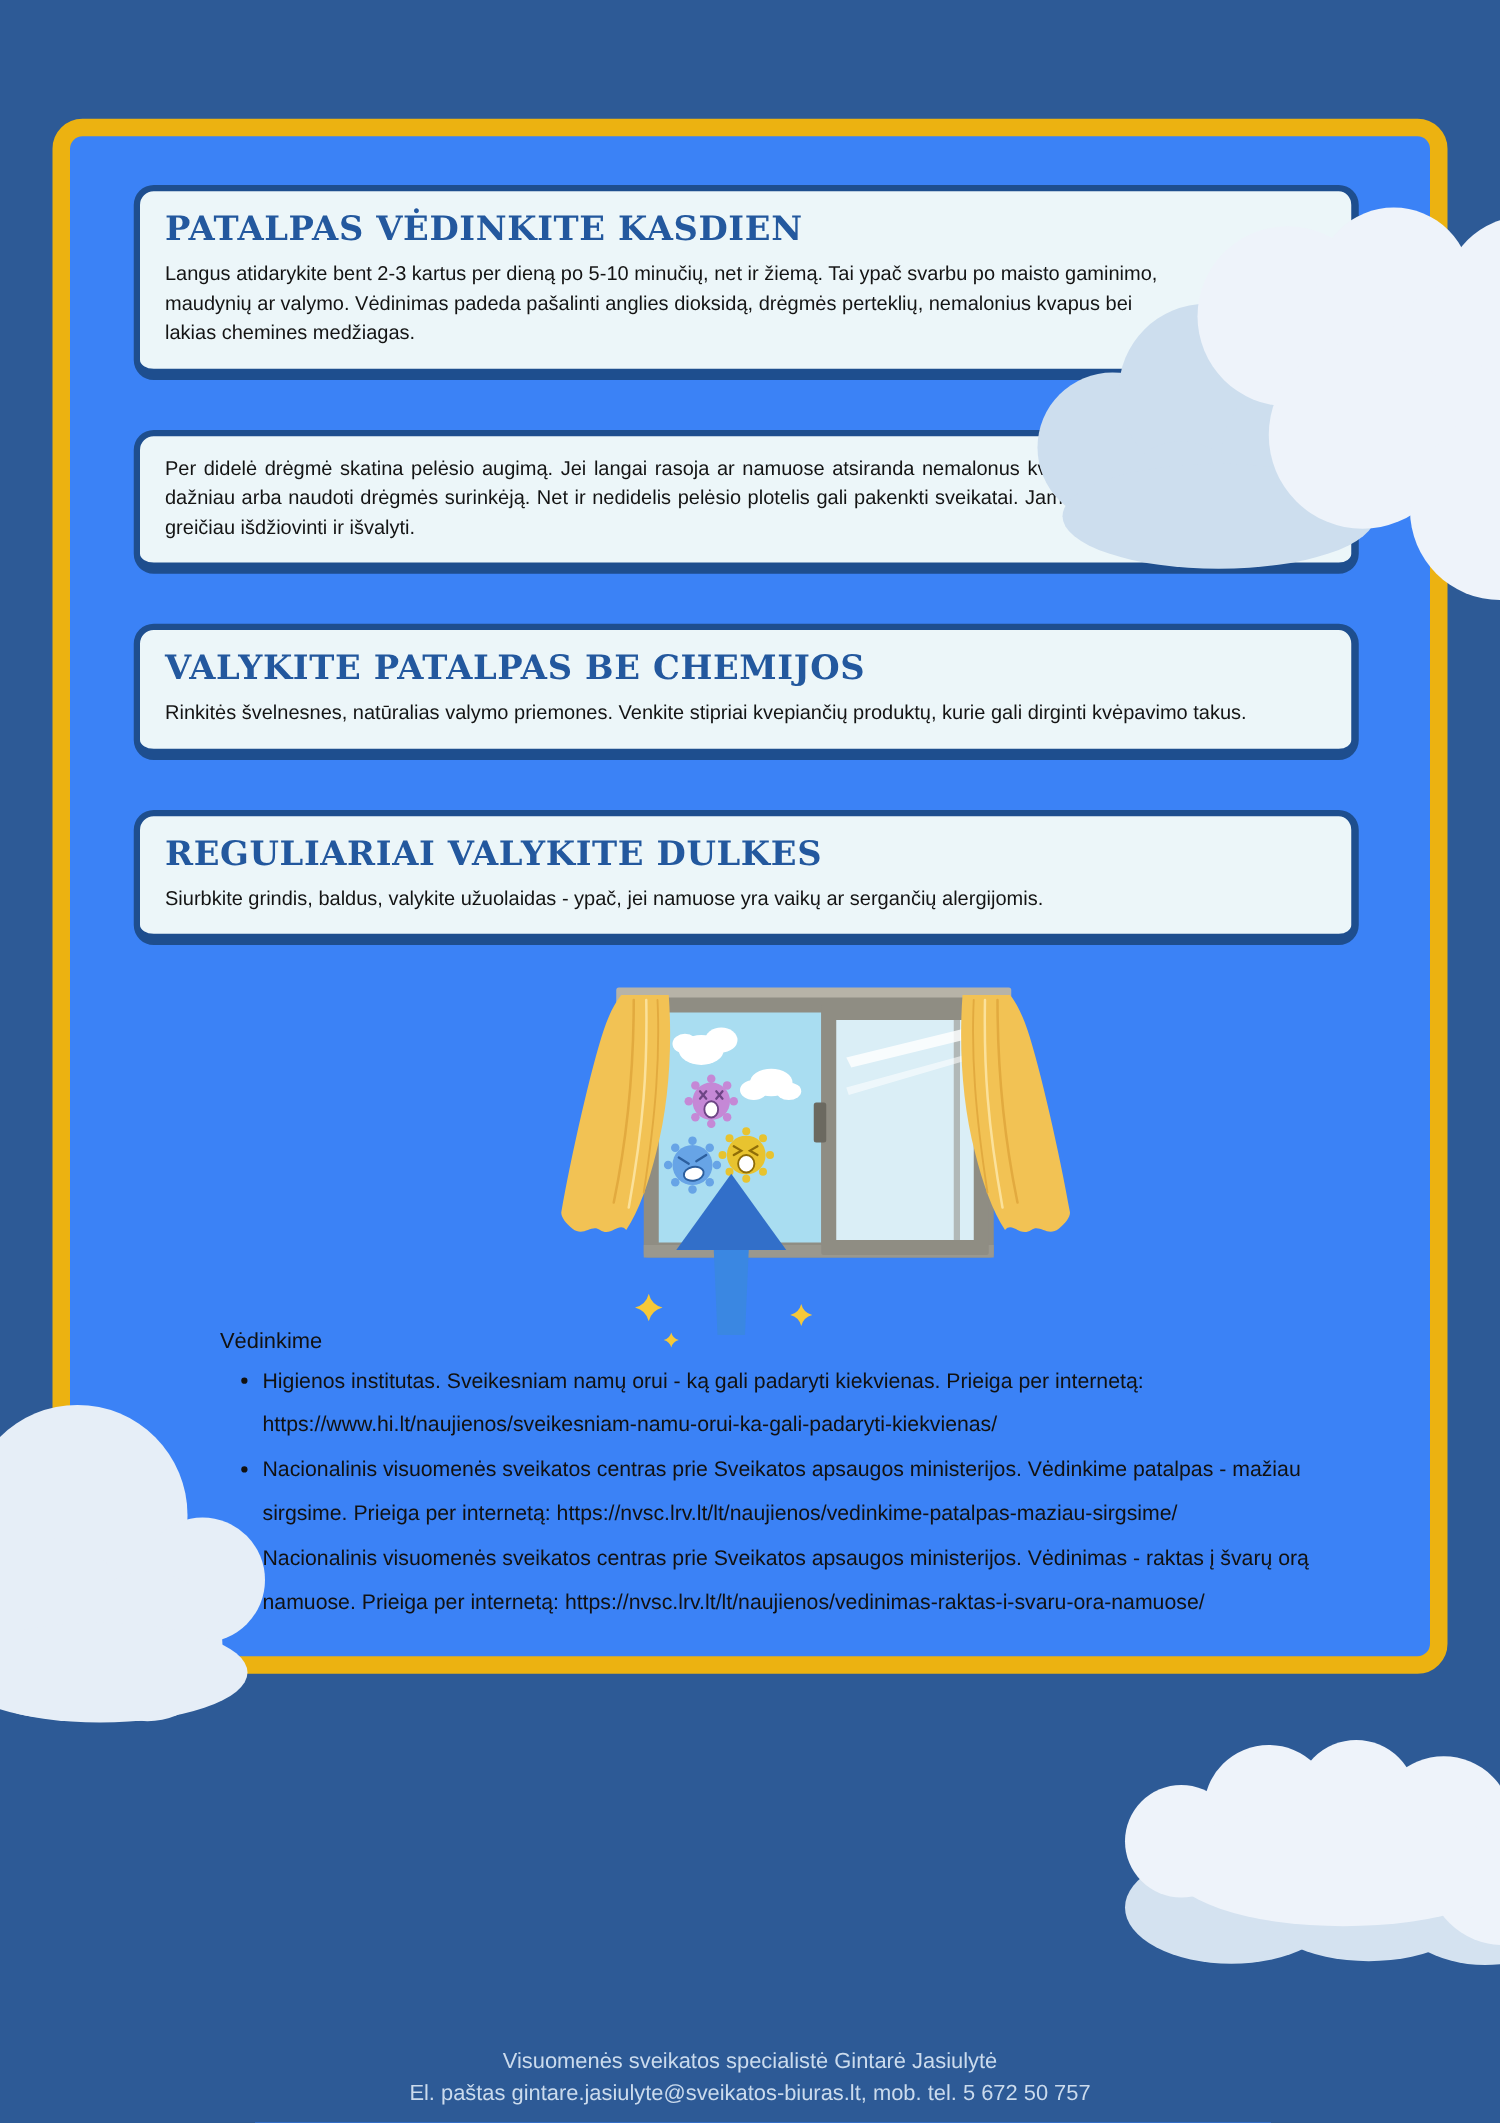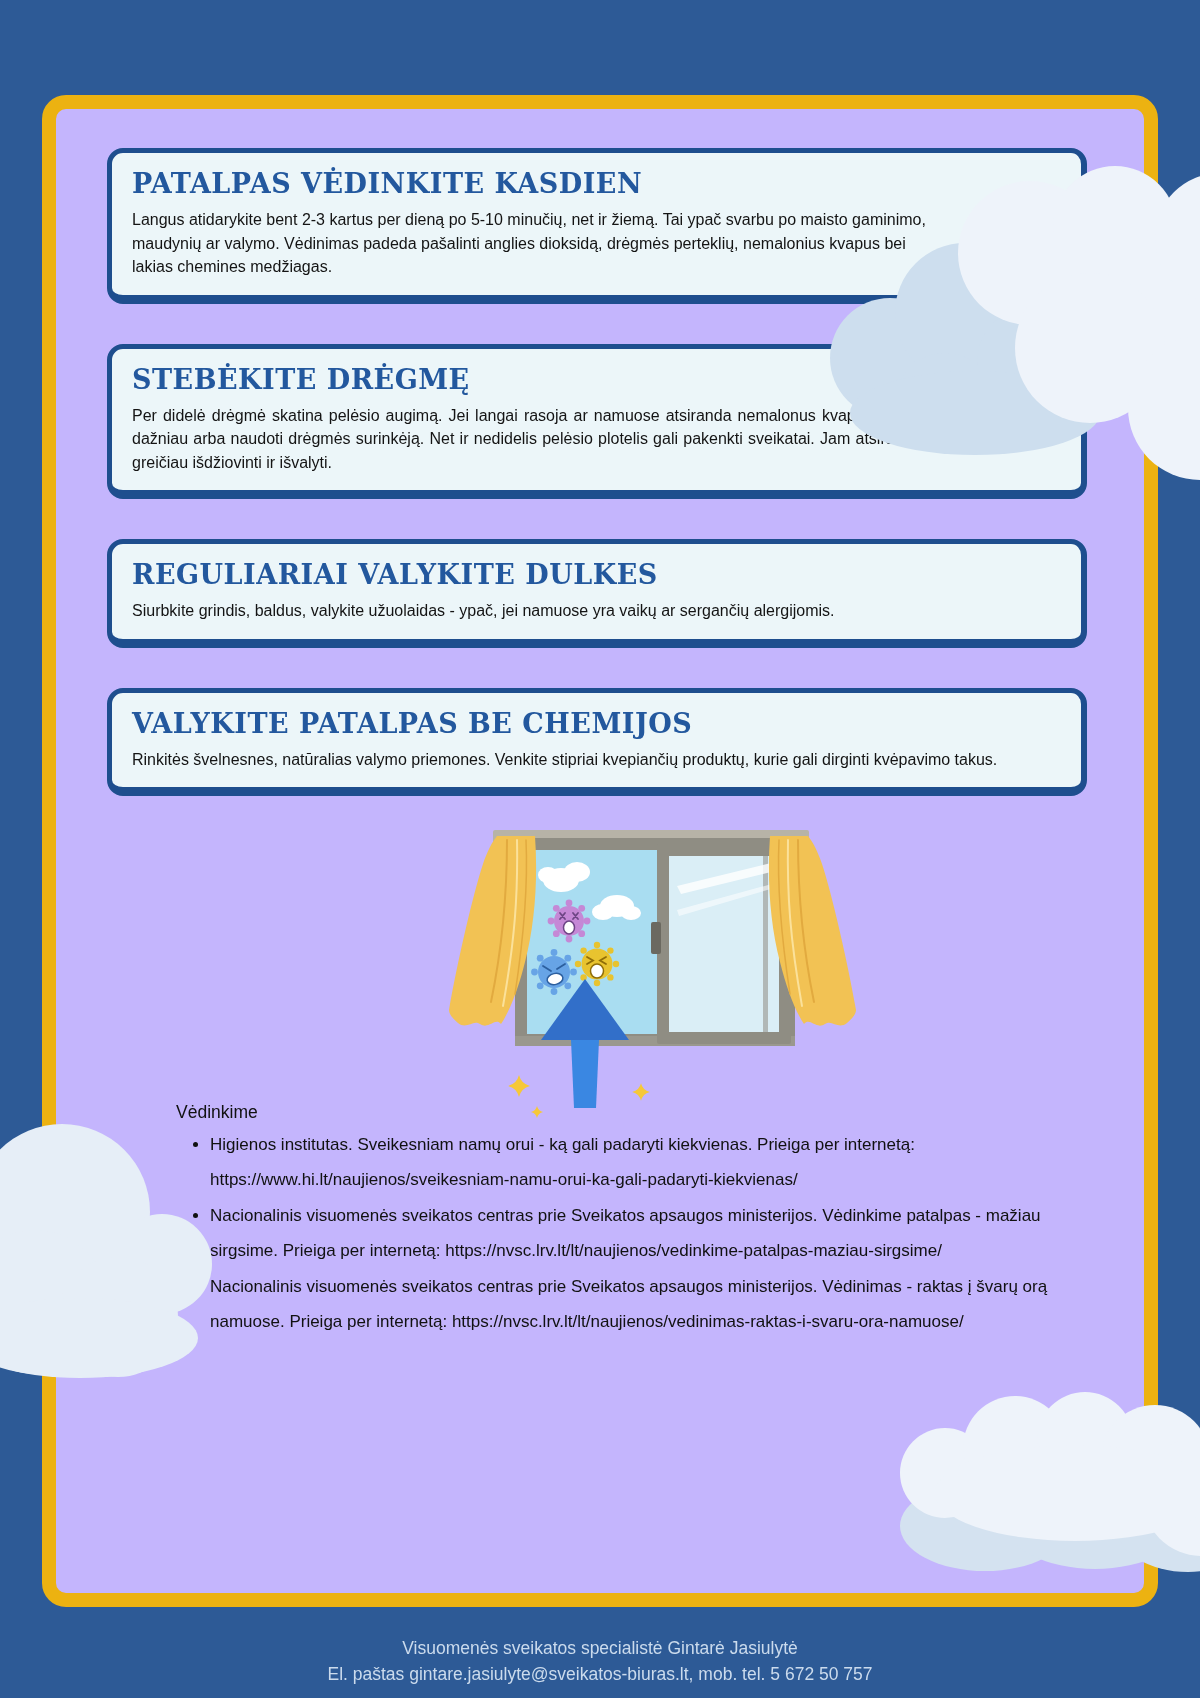--- a/index.html
+++ b/index.html
@@ -8,22 +8,22 @@
     width: 1200px; height: 1698px;
     position: relative;
     background: #2d5a96;
     font-family: "Liberation Sans", "DejaVu Sans", sans-serif;
     overflow: hidden;
   }
 
   
   .card {
     position: absolute; left: 42px; top: 95px;
-    width: 1116px; height: 1512px;
-    background: #c4b5fd;
+    width: 1116px; height: 1244px;
+    background: #3b82f6;
     border: 14px solid #ecb211;
     border-radius: 24px;
     z-index: 1;
   }
   .content { position: absolute; inset: 0; padding: 39px 0 0 51px; }
 
   
   .tip-box {
     width: 980px;
     background: #ecf6f9;
@@ -96,33 +96,32 @@
 
 <div class="card">
   <div class="content">
 
     <section class="tip-box first">
       <h2 class="tip-title">PATALPAS VĖDINKITE KASDIEN</h2>
       <p class="tip-body">Langus atidarykite bent 2-3 kartus per dieną po 5-10 minučių, net ir žiemą. Tai ypač svarbu po maisto gaminimo, maudynių ar valymo. Vėdinimas padeda pašalinti anglies dioksidą, drėgmės perteklių, nemalonius kvapus bei lakias chemines medžiagas.</p>
     </section>
 
     <section class="tip-box">
-      <h2 class="tip-title">STEBĖKITE DRĖGMĘ</h2>
       <p class="tip-body">Per didelė drėgmė skatina pelėsio augimą. Jei langai rasoja ar namuose atsiranda nemalonus kvapas - patalpas reikėtų vėdinti dažniau arba naudoti drėgmės surinkėją. Net ir nedidelis pelėsio plotelis gali pakenkti sveikatai. Jam atsiradus, tą vietą reikia kuo greičiau išdžiovinti ir išvalyti.</p>
     </section>
 
+
+    <section class="tip-box">
+      <h2 class="tip-title">VALYKITE PATALPAS BE CHEMIJOS</h2>
+      <p class="tip-body">Rinkitės švelnesnes, natūralias valymo priemones. Venkite stipriai kvepiančių produktų, kurie gali dirginti kvėpavimo takus.</p>
+    </section>
 
     <section class="tip-box">
       <h2 class="tip-title">REGULIARIAI VALYKITE DULKES</h2>
       <p class="tip-body">Siurbkite grindis, baldus, valykite užuolaidas - ypač, jei namuose yra vaikų ar sergančių alergijomis.</p>
-    </section>
-
-    <section class="tip-box">
-      <h2 class="tip-title">VALYKITE PATALPAS BE CHEMIJOS</h2>
-      <p class="tip-body">Rinkitės švelnesnes, natūralias valymo priemones. Venkite stipriai kvepiančių produktų, kurie gali dirginti kvėpavimo takus.</p>
     </section>
 
     <div class="illustration">
       <svg width="450" height="300" viewBox="0 0 450 300" style="overflow:visible">
 
         <rect x="48" y="6" width="316" height="13" rx="2" fill="#b7b3a7"></rect>
 
         <g>
           <rect x="70" y="14" width="280" height="208" rx="3" fill="#8f8d83"></rect>
           <rect x="70" y="212" width="280" height="10" fill="#9a988e"></rect>

